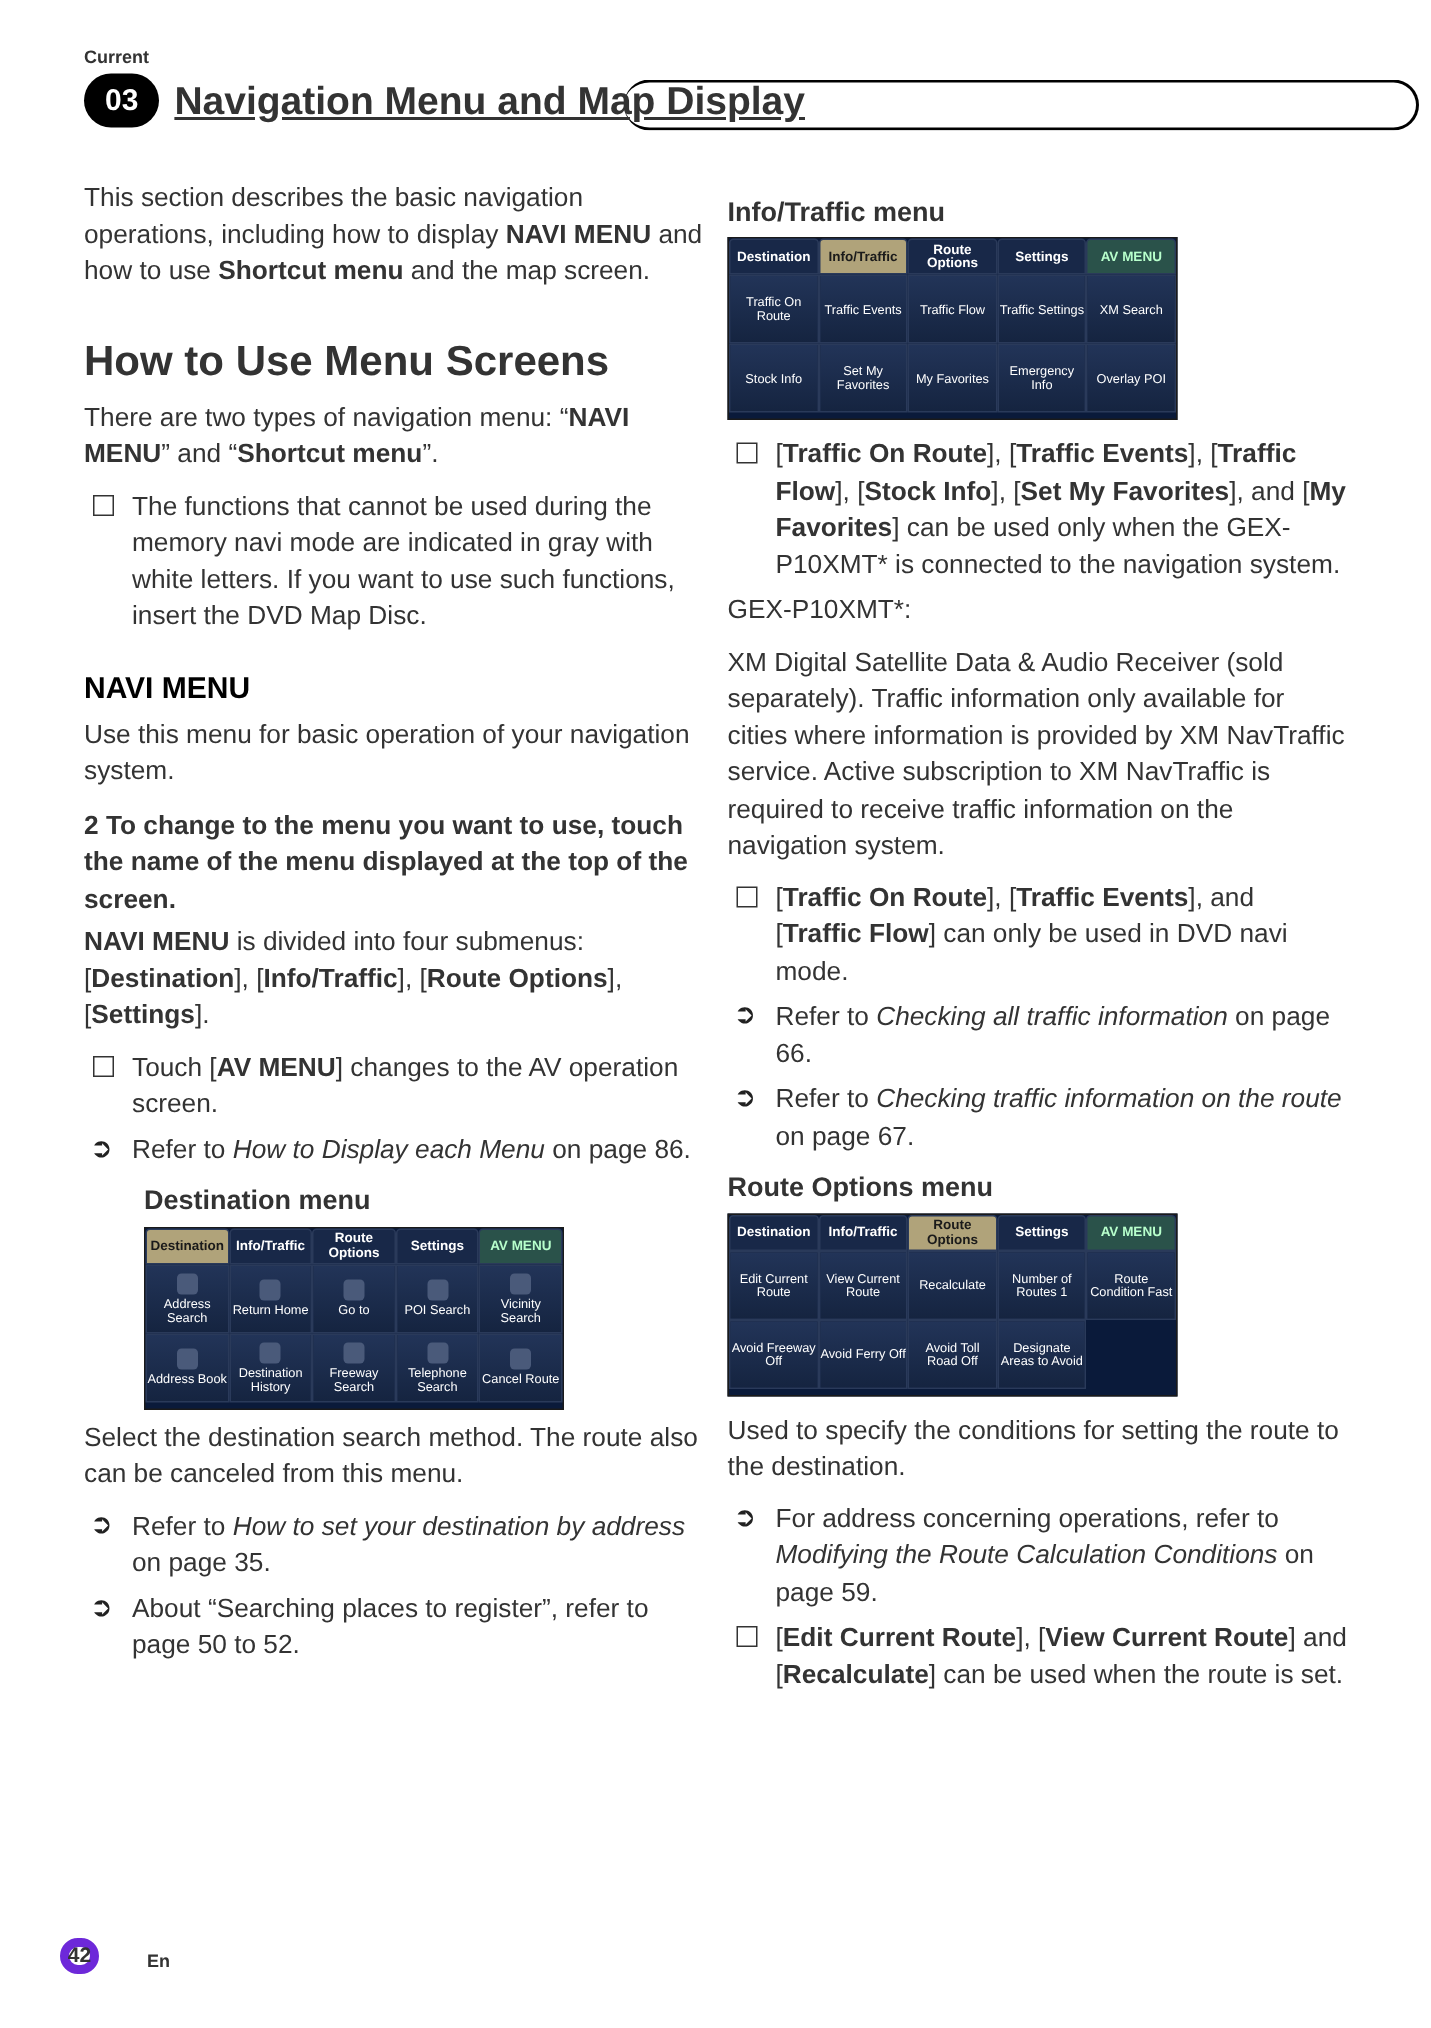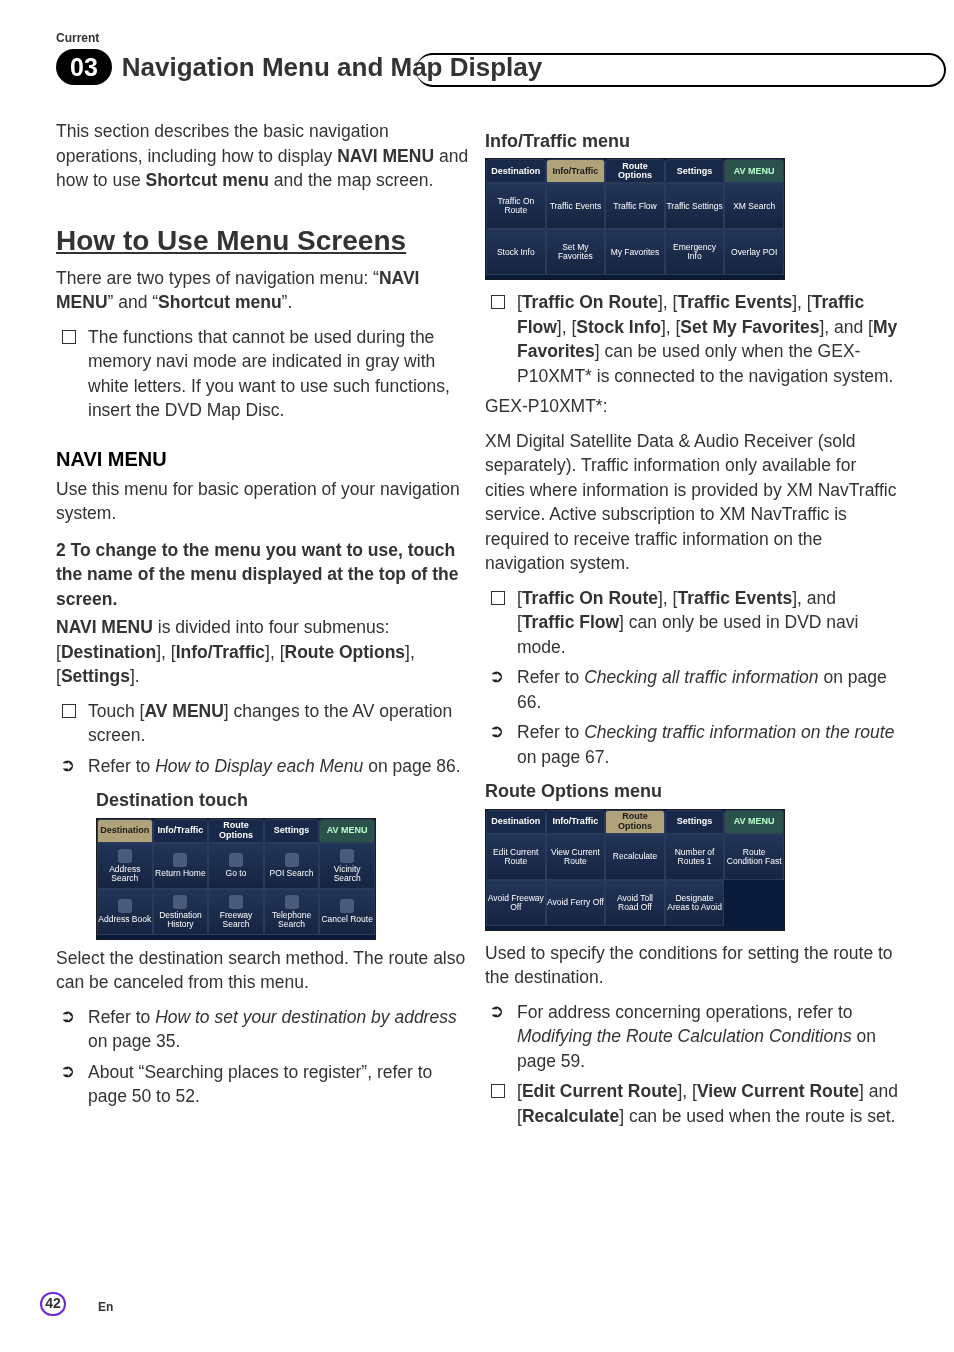--- a/index.html
+++ b/index.html
@@ -11,41 +11,41 @@
     color: #333;
     position: relative;
     padding: 30px 56px 60px 56px;
     font-size: 17.5px;
     line-height: 1.4;
   }
   .chapter-label { font-size: 12px; font-weight: bold; margin-bottom: 2px; }
   .header-row { display: flex; align-items: center; gap: 10px; position: relative; }
   .chip {
     background: #000; color: #fff; border-radius: 18px;
-    padding: 4px 14px; font-weight: bold; font-size: 25px; line-height: 28px;
-  }
-  .chapter-title { font-size: 26px; font-weight: 800; }
+    padding: 4px 14px; font-weight: bold; font-size: 20px; line-height: 28px;
+  }
+  .chapter-title { font-size: 26px; font-weight: 800; text-decoration: underline; }
   .header-rounded {
     position: absolute;
     left: 360px; top: 4px;
     width: 530px; height: 34px;
     border: 2px solid #000;
     border-top-left-radius: 20px;
     border-bottom-left-radius: 20px;
     border-top-right-radius: 20px;
     border-bottom-right-radius: 20px;
     border-left: none;
     z-index: -1;
   }
 
   .columns { display: flex; gap: 16px; margin-top: 34px; }
   .col { width: 50%; }
   .para { margin-bottom: 10px; color: #333; }
   .bold { font-weight: 700; }
-  .h1 { font-size: 28px; font-weight: 800; margin: 28px 0 6px 0; text-decoration: underline; }
+  .h1 { font-size: 28px; font-weight: 800; margin: 28px 0 6px 0; }
   .h2 { font-size: 20px; font-weight: 700; color: #000; margin: 22px 0 4px 0; }
   .list { margin-left: 32px; }
   .list-item { position: relative; margin: 2px 0 6px 0; }
   .hollow-box::before {
     content: ""; position: absolute; left: -26px; top: 5px;
     width: 12px; height: 12px; border: 1.5px solid #333; background: #fff;
   }
   .arrow-bullet-solid::before {
     content: "➲"; position: absolute; left: -28px; top: -1px;
     font-size: 18px; color: #222;
@@ -82,21 +82,21 @@
     display: flex; flex-direction: column; align-items: center; justify-content: center;
     gap: 2px;
     color: #fff; font-size: 8.5px; text-align: center; line-height: 1.05;
   }
   .menu-btn .icon { width: 14px; height: 14px; background: #4a5a7a; border-radius: 3px; }
   .menu-grid-3 .menu-btn { width: 20%; }
 
   
   .page-bubble {
     position: absolute; left: 40px; bottom: 36px;
-    width: 26px; height: 24px; border: 2px solid #6d28d9; border-radius: 14px;
+    width: 26px; height: 24px; border: 6px solid #6d28d9; border-radius: 14px;
     display: flex; align-items: center; justify-content: center;
     font-size: 14px; font-weight: 700;
   }
   .en-label {
     position: absolute; left: 98px; bottom: 36px;
     font-size: 12px; font-weight: 700;
   }
 </style>
 </head>
 <body>
@@ -135,21 +135,21 @@
     </p>
     <div class="list">
       <p class="list-item hollow-box">
         <span>Touch [</span><span class="bold">AV MENU</span><span>] changes to the AV operation screen.</span>
       </p>
       <p class="list-item arrow-bullet-solid">
         <span>Refer to </span><span class="italic">How to Display each Menu</span><span> on page 86.</span>
       </p>
     </div>
 
-    <div class="caption">Destination touch</div>
+    <div class="caption">Destination menu</div>
     <div class="menu-shot">
       <div class="menu-tabs">
         <div class="menu-tab active">Destination</div>
         <div class="menu-tab">Info/Traffic</div>
         <div class="menu-tab">Route Options</div>
         <div class="menu-tab">Settings</div>
         <div class="menu-tab av">AV MENU</div>
       </div>
       <div class="menu-grid">
         <div class="menu-btn">

